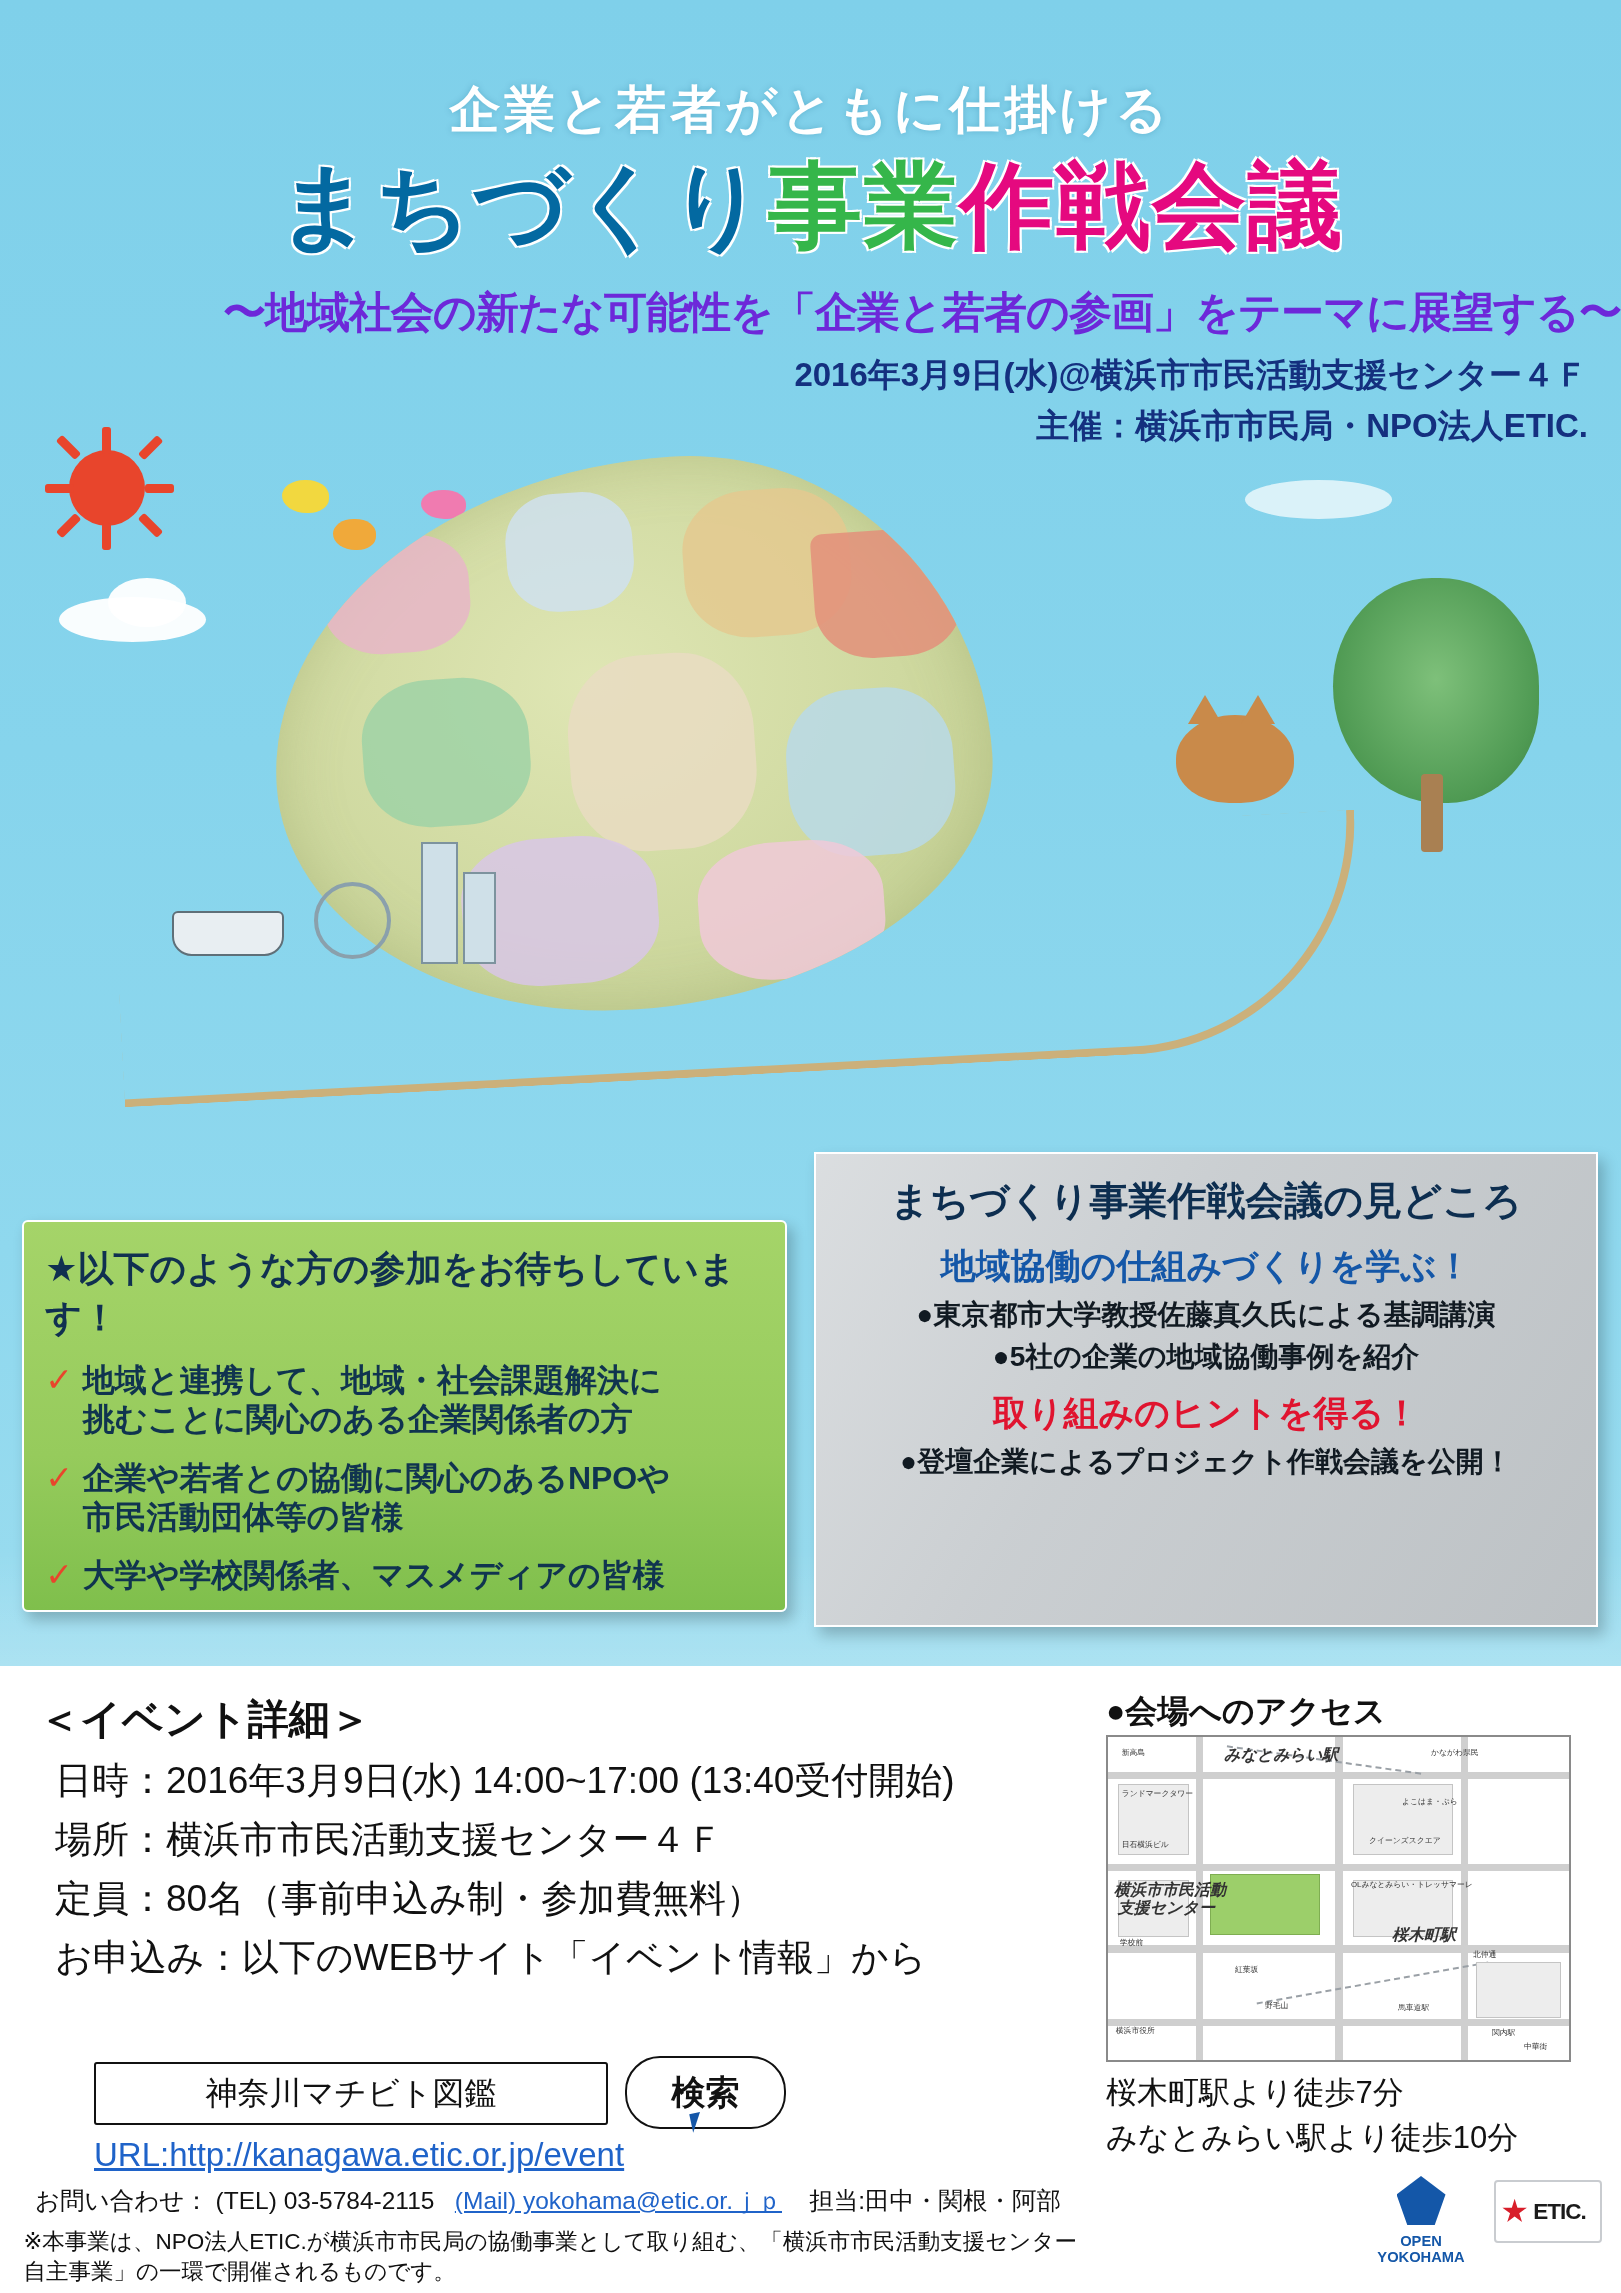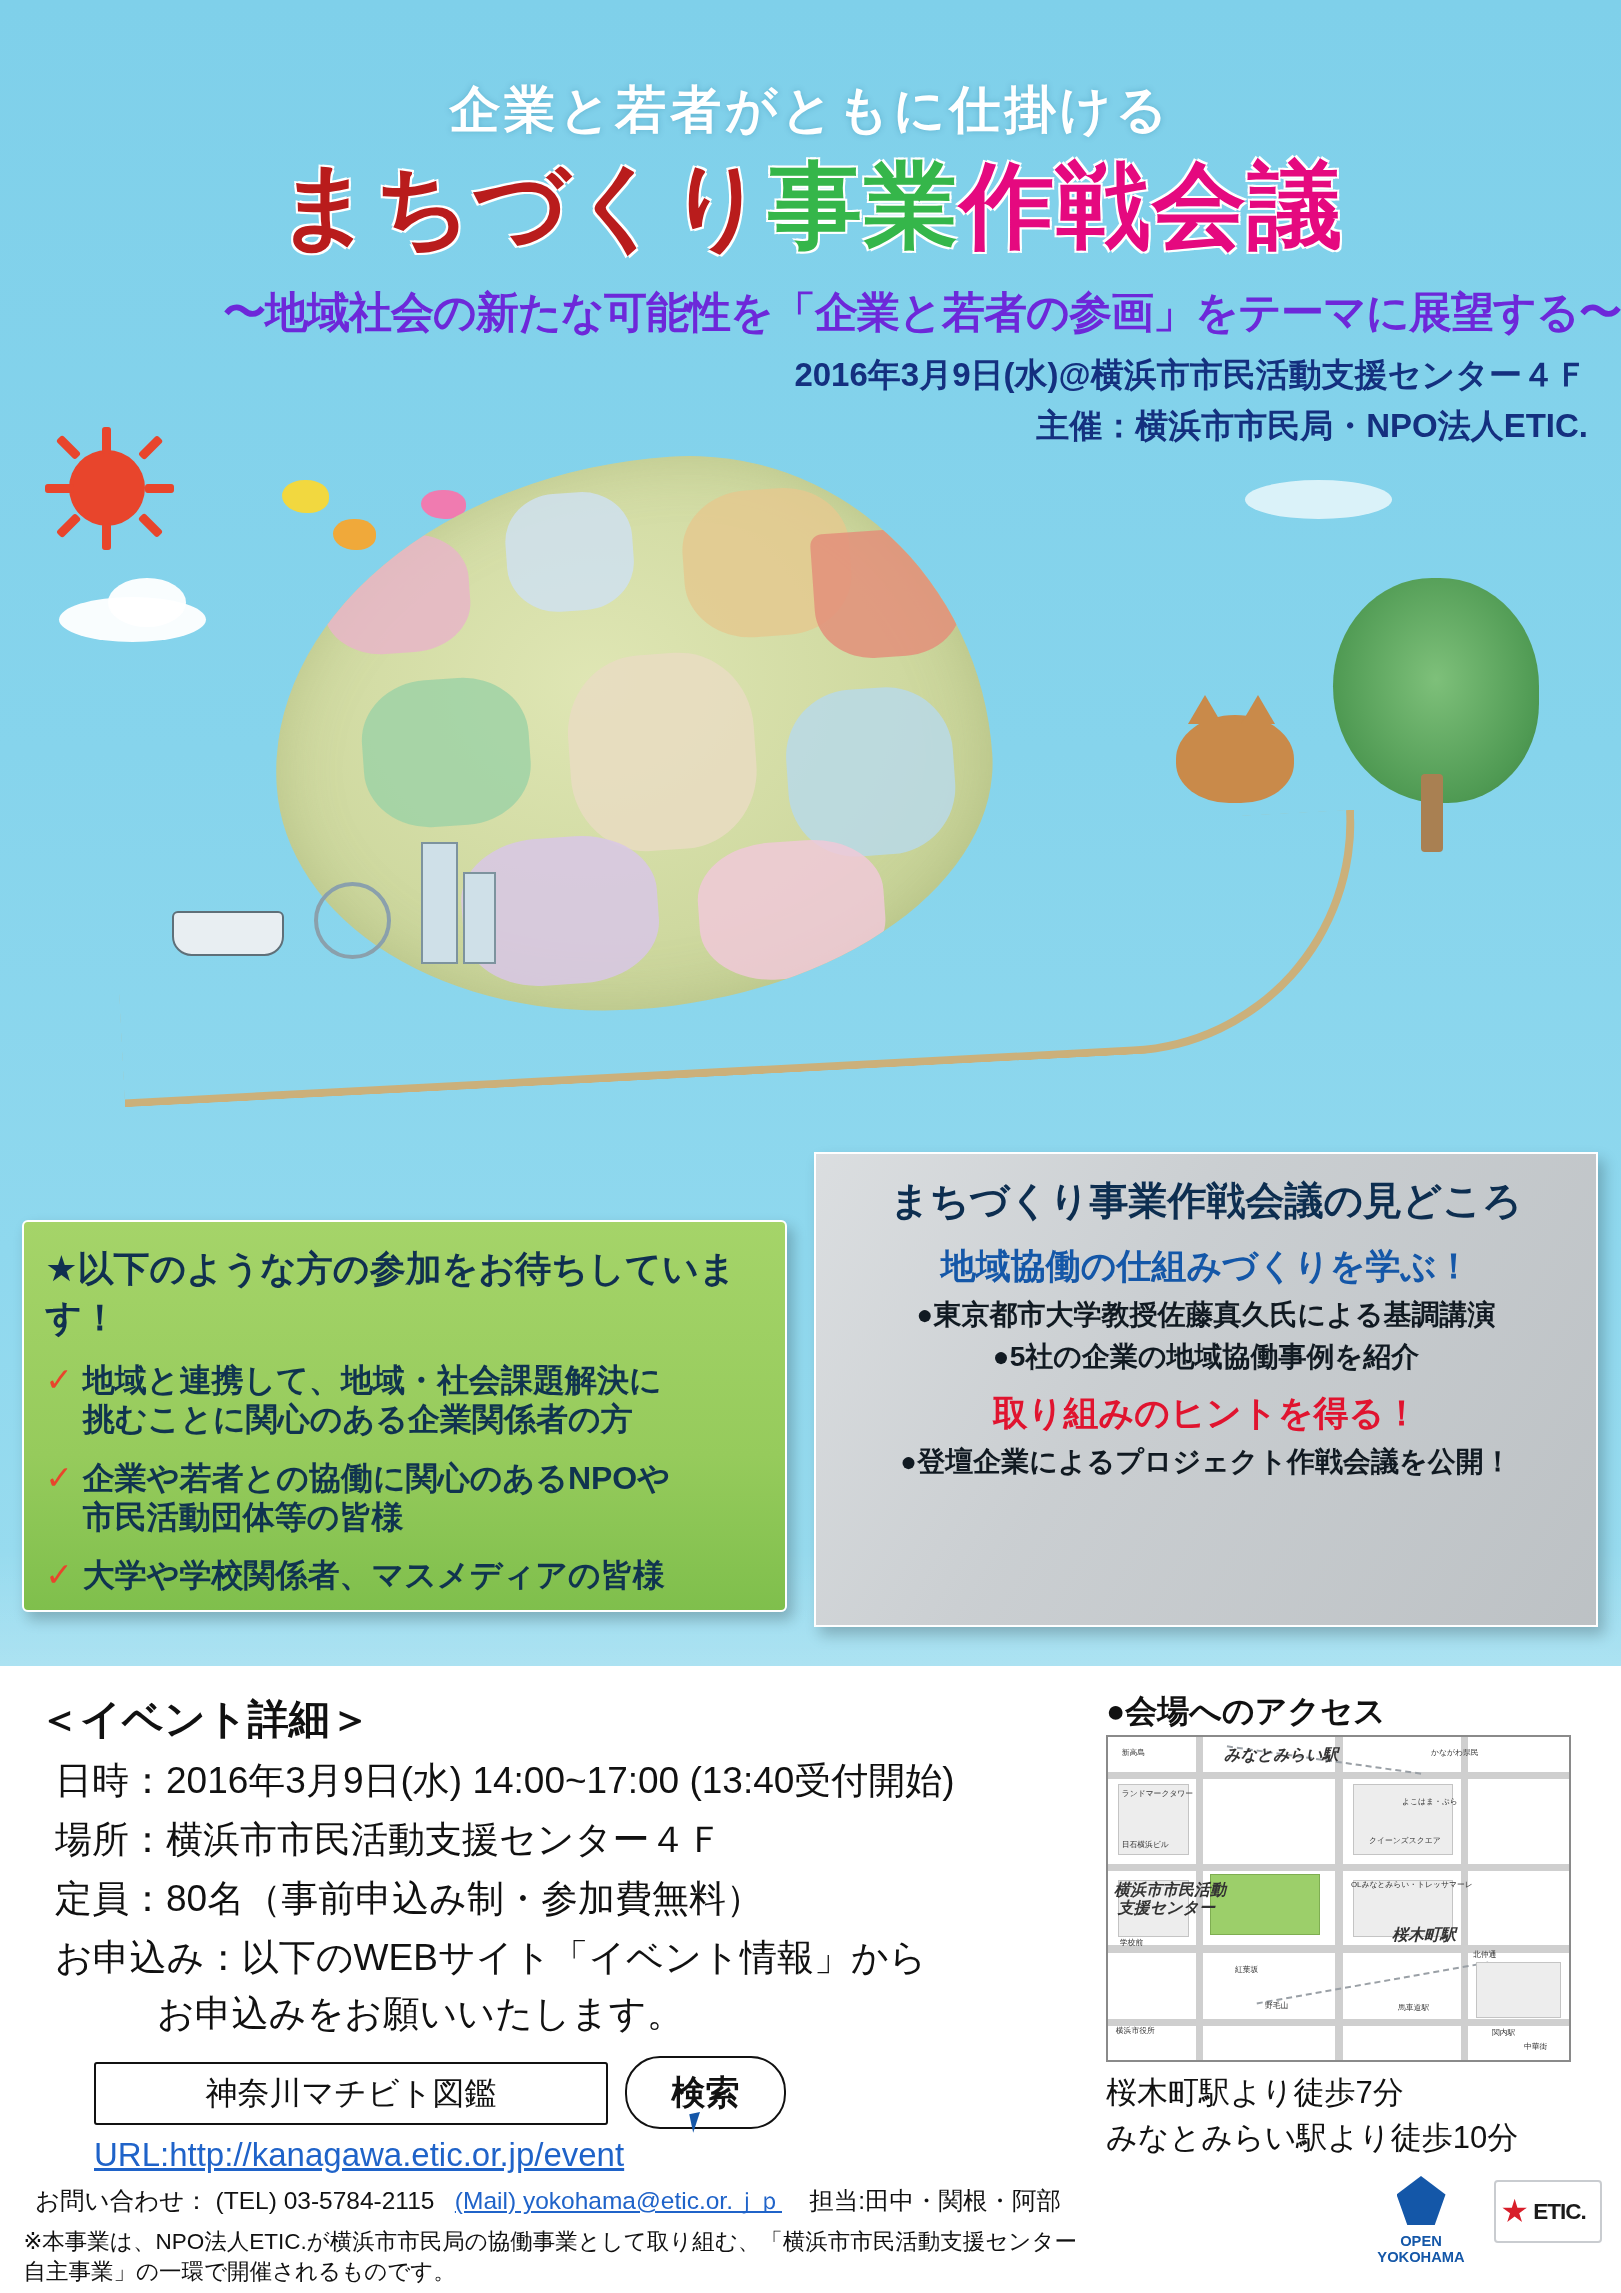--- a/index.html
+++ b/index.html
@@ -26,21 +26,21 @@
   .headline-1{
     position:absolute;top:76px;left:0;width:100%;text-align:center;
     font-size:51px;font-weight:bold;color:#ffffff;letter-spacing:3.9px;
     text-shadow:0 0 5.9px rgba(0,90,130,.25);
   }
   .headline-2{
     position:absolute;top:155px;left:0;width:100%;text-align:center;
     font-size:94px;font-weight:bold;letter-spacing:2px;line-height:1.08;
     white-space:nowrap;
   }
-  .h2-a{color:#b91c1c;text-shadow:2px 2px 0 #ffffff,-2px -2px 0 #ffffff,2px -2px 0 #fff,-2px 2px 0 #fff;}
+  .h2-a{color:#0369a1;text-shadow:2px 2px 0 #ffffff,-2px -2px 0 #ffffff,2px -2px 0 #fff,-2px 2px 0 #fff;}
   .h2-b{color:#35b64a;text-shadow:2px 2px 0 #ffffff,-2px -2px 0 #ffffff,2px -2px 0 #fff,-2px 2px 0 #fff;}
   .h2-c{color:#e5097f;text-shadow:2px 2px 0 #ffffff,-2px -2px 0 #ffffff,2px -2px 0 #fff,-2px 2px 0 #fff;}
 
   .headline-3{
     position:absolute;top:284px;left:0;width:100%;text-align:right;
     font-size:43px;font-weight:bold;color:#6d28d9;letter-spacing:-1px;white-space:nowrap;
   }
   .headline-date{
     position:absolute;top:353px;right:33px;text-align:right;
     font-size:33px;font-weight:bold;color:#14307f;
@@ -267,21 +267,20 @@
     </div>
   </div>
 
   <div class="bottom">
 
     <div class="ev-title">＜イベント詳細＞</div>
     <div class="ev-line ev-l1">日時：2016年3月9日(水) 14:00~17:00 (13:40受付開始)</div>
     <div class="ev-line ev-l2">場所：横浜市市民活動支援センター４Ｆ</div>
     <div class="ev-line ev-l3">定員：80名（事前申込み制・参加費無料）</div>
     <div class="ev-line ev-l4">お申込み：以下のWEBサイト「イベント情報」から</div>
-    <div class="ev-line ev-l5">お申込みをお願いいたします。</div>
 
     <div class="searchbox">神奈川マチビト図鑑</div>
     <div class="searchbtn">検索</div>
     <div class="cursor"></div>
     <div class="url">URL:http://kanagawa.etic.or.jp/event</div>
 
     <div class="access-title">●会場へのアクセス</div>
 
     <div class="map">
 

